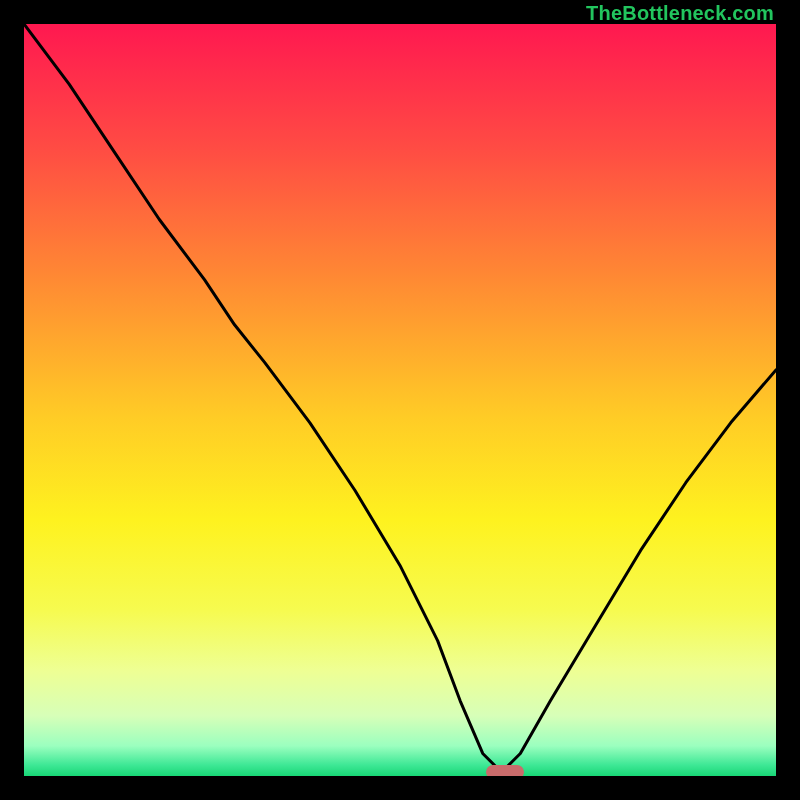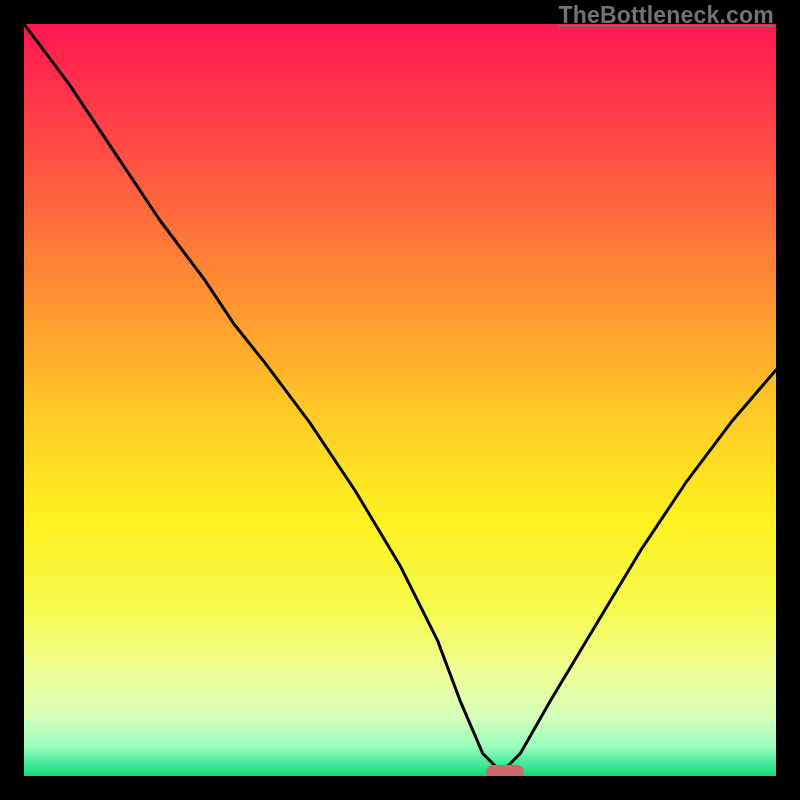--- a/index.html
+++ b/index.html
@@ -42,25 +42,24 @@
   }
   .dash {
     position: absolute;
     border-radius: 8px;
   }
   .watermark {
     position: absolute;
     top: 2px;
     right: 26px;
     font-family: Arial, Helvetica, sans-serif;
-    font-size: 23px;
+    font-size: 20px;
     font-weight: 600;
-    color: #737373;
+    color: #22c55e;
     letter-spacing: 0.2px;
-    text-decoration: underline;
   }
 </style>
 </head>
 <body>
 
 <div class="frame">
 
   <div class="plot">
 
     <svg class="gradient" viewBox="0 0 100 100" preserveAspectRatio="none">

